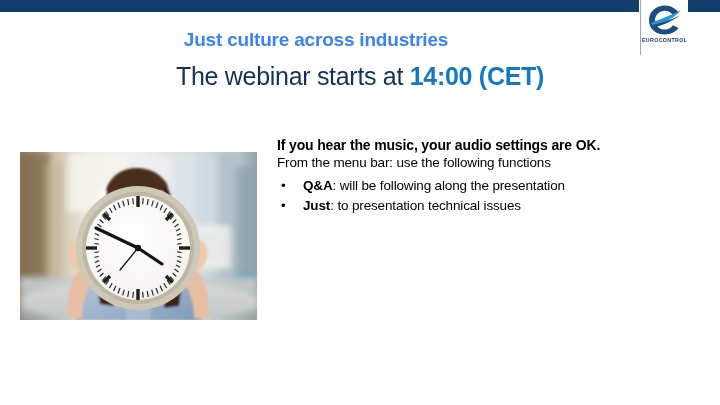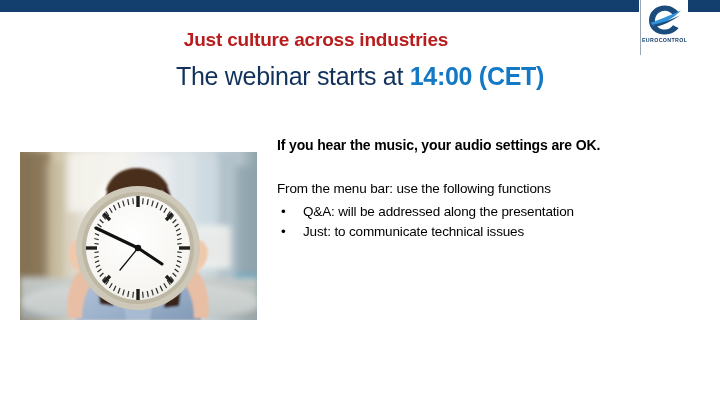--- a/index.html
+++ b/index.html
@@ -45,21 +45,21 @@
     transform:scale(1.55);
     transform-origin:center top;
   }
 
   
   .title {
     position:absolute; left:0; top:29px; width:632px;
     text-align:center;
     font-size:19px;
     font-weight:bold;
-    color:#b91c1c;
+    color:#3b82f6;
     letter-spacing:-0.2px;
   }
   .subtitle {
     position:absolute; left:0; top:62px; width:720px;
     text-align:center;
     font-size:25px;
     color:#12325C;
     letter-spacing:-0.3px;
     white-space:nowrap;
   }
@@ -83,21 +83,20 @@
     width:408px;
   }
   .lead {
     font-size:14px;
     font-weight:bold;
     color:#000000;
     line-height:1.32;
     letter-spacing:-0.15px;
   }
   .intro {
-    margin-top:26px;
     font-size:13.5px;
     color:#000000;
     line-height:1.35;
     letter-spacing:-0.15px;
   }
   ul.bullets {
     list-style:none;
     margin-top:3px;
   }
   ul.bullets li {
@@ -105,21 +104,21 @@
     color:#000000;
     line-height:1.5;
     letter-spacing:-0.15px;
     position:relative;
     padding-left:26px;
   }
   ul.bullets li .dot {
     position:absolute;
     left:4px; top:0;
   }
-  ul.bullets li b { font-weight:normal; }
+  ul.bullets li b { font-weight:bold; }
 </style>
 </head>
 <body>
 
 <div class="topbar-left"></div>
 <div class="topbar-right"></div>
 
 <div class="logo-box">
   <svg class="logo-mark" viewBox="0 0 100 80">
     <path d="M50 4 C26 4 10 21 10 41 C10 61 26 76 50 76 C64 76 76 70 84 60 L70 53 C65 60 58 64 50 64 C36 64 25 54 25 41 C25 28 36 17 50 17 C58 17 65 21 70 28 L84 21 C76 11 64 4 50 4 Z" fill="#1B4C7D"></path>
@@ -325,19 +324,19 @@
 </div>
 
 <div class="content">
 
   <div class="lead">If you hear the music, your audio settings are OK.</div>
 
   <div class="intro">From the menu bar: use the following functions</div>
 
   <ul class="bullets">
     <li>
-      <span class="dot">•</span><b>Q&amp;A</b><span>: </span><span>will be addressed along the presentation</span>
+      <span class="dot">•</span><b>Q&amp;A</b><span>: </span><span>will be following along the presentation</span>
     </li>
     <li>
-      <span class="dot">•</span><b>Just</b><span>: </span><span>to communicate technical issues</span>
+      <span class="dot">•</span><b>Just</b><span>: </span><span>to presentation technical issues</span>
     </li>
   </ul>
 </div>
 
 </body></html>

